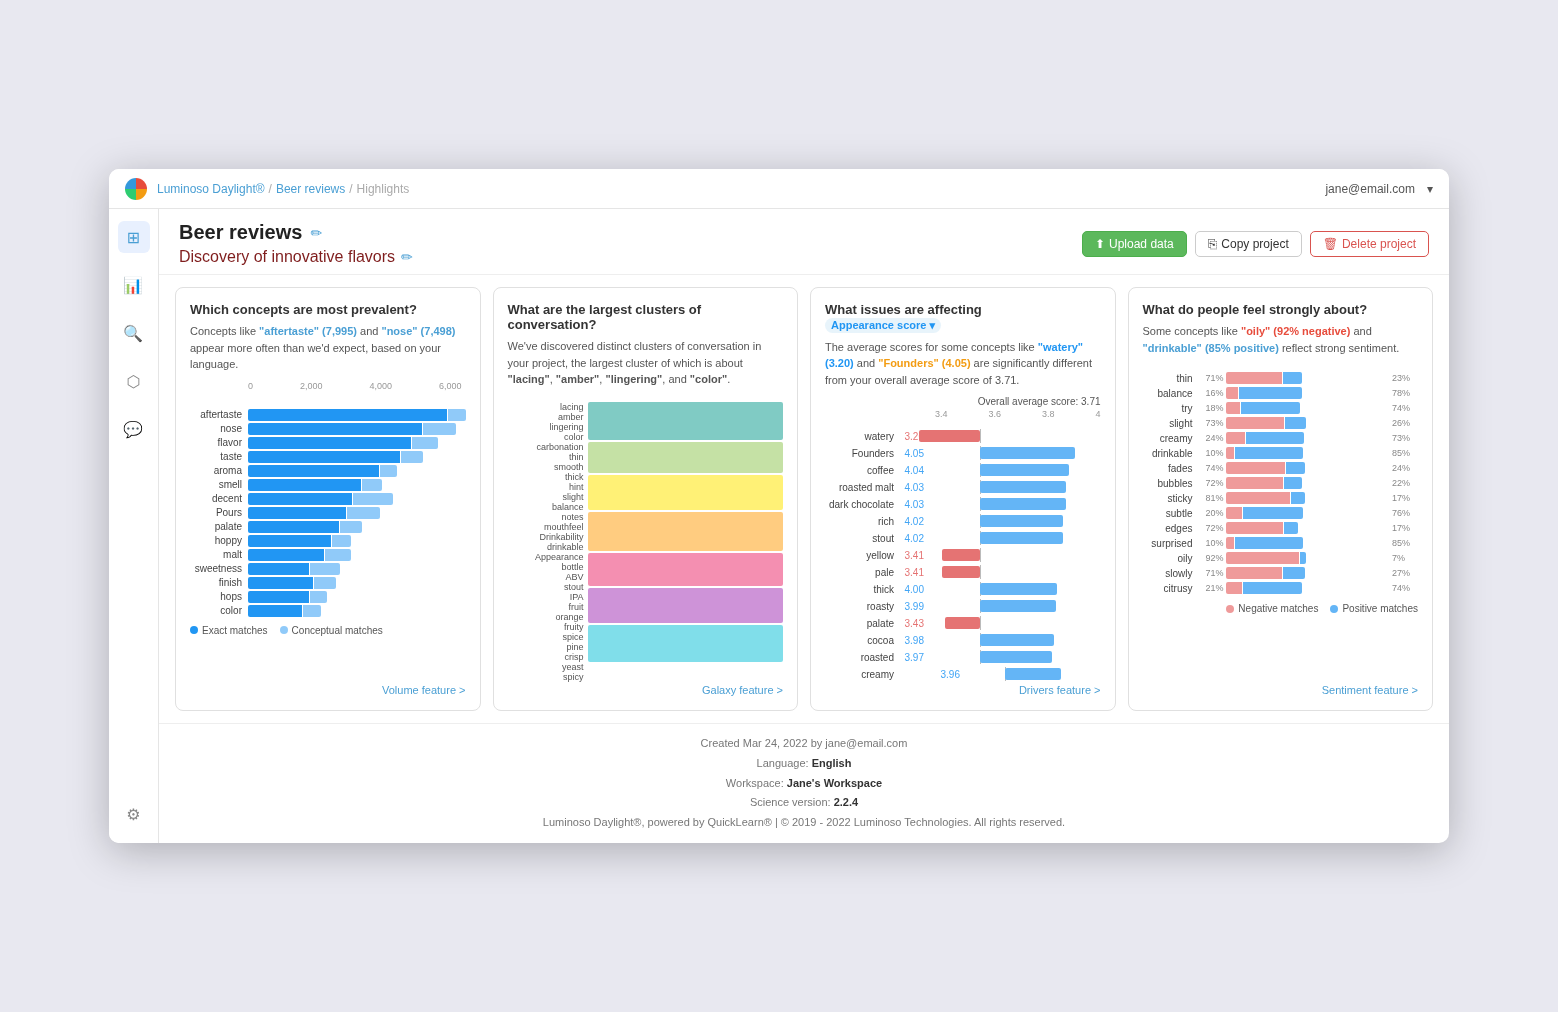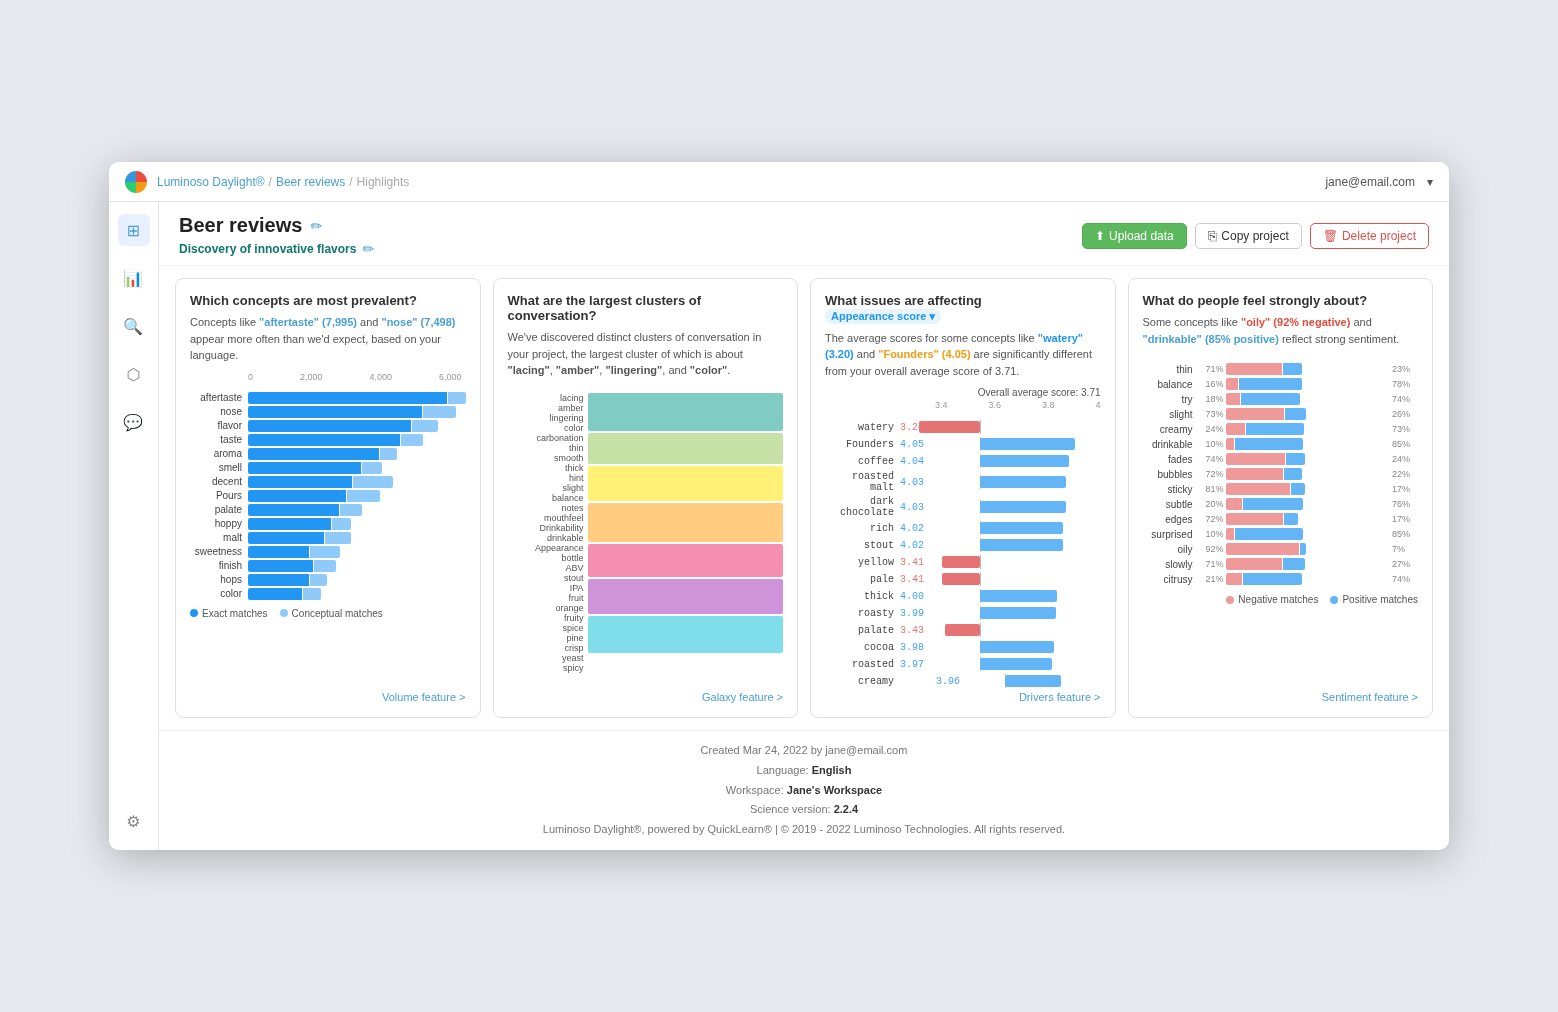--- a/index.html
+++ b/index.html
@@ -114,23 +114,22 @@
       cursor: pointer;
       font-size: 14px;
     }
     .project-subtitle-row {
       display: flex;
       align-items: center;
       gap: 6px;
       margin-top: 4px;
     }
     .project-subtitle {
-      font-size: 12px;
-      color: #0f766e;
-      font-weight: bold;
+      font-size: 16px;
+      color: #7f1d1d;
     }
     .header-actions {
       display: flex;
       gap: 8px;
       align-items: center;
     }
     .btn {
       display: flex; align-items: center; gap: 4px;
       padding: 5px 12px;
       border-radius: 5px;
@@ -179,21 +178,21 @@
       margin-bottom: 8px;
     }
     .card-link {
       margin-top: auto;
       text-align: right;
       font-size: 11px;
       color: #4a9fd4;
       cursor: pointer;
     }
     
-    .bar-chart { margin-top: 8px; }
+    .bar-chart { margin-top: 16px; }
     .bar-row {
       display: flex;
       align-items: center;
       margin-bottom: 2px;
     }
     .bar-label {
       width: 58px;
       font-size: 10px;
       color: #444;
       text-align: right;
@@ -220,21 +219,21 @@
       display: flex; gap: 12px; margin-top: 6px;
     }
     .legend-item {
       display: flex; align-items: center; gap: 4px;
       font-size: 10px; color: #555;
     }
     .legend-dot {
       width: 8px; height: 8px; border-radius: 50%;
     }
     
-    .drivers-chart { margin-top: 8px; font-family: Liberation Mono, monospace; }
+    .drivers-chart { margin-top: 8px; }
     .driver-row {
       display: flex;
       align-items: center;
       margin-bottom: 3px;
     }
     .driver-label {
       width: 75px;
       font-size: 10px;
       color: #444;
       text-align: right;

